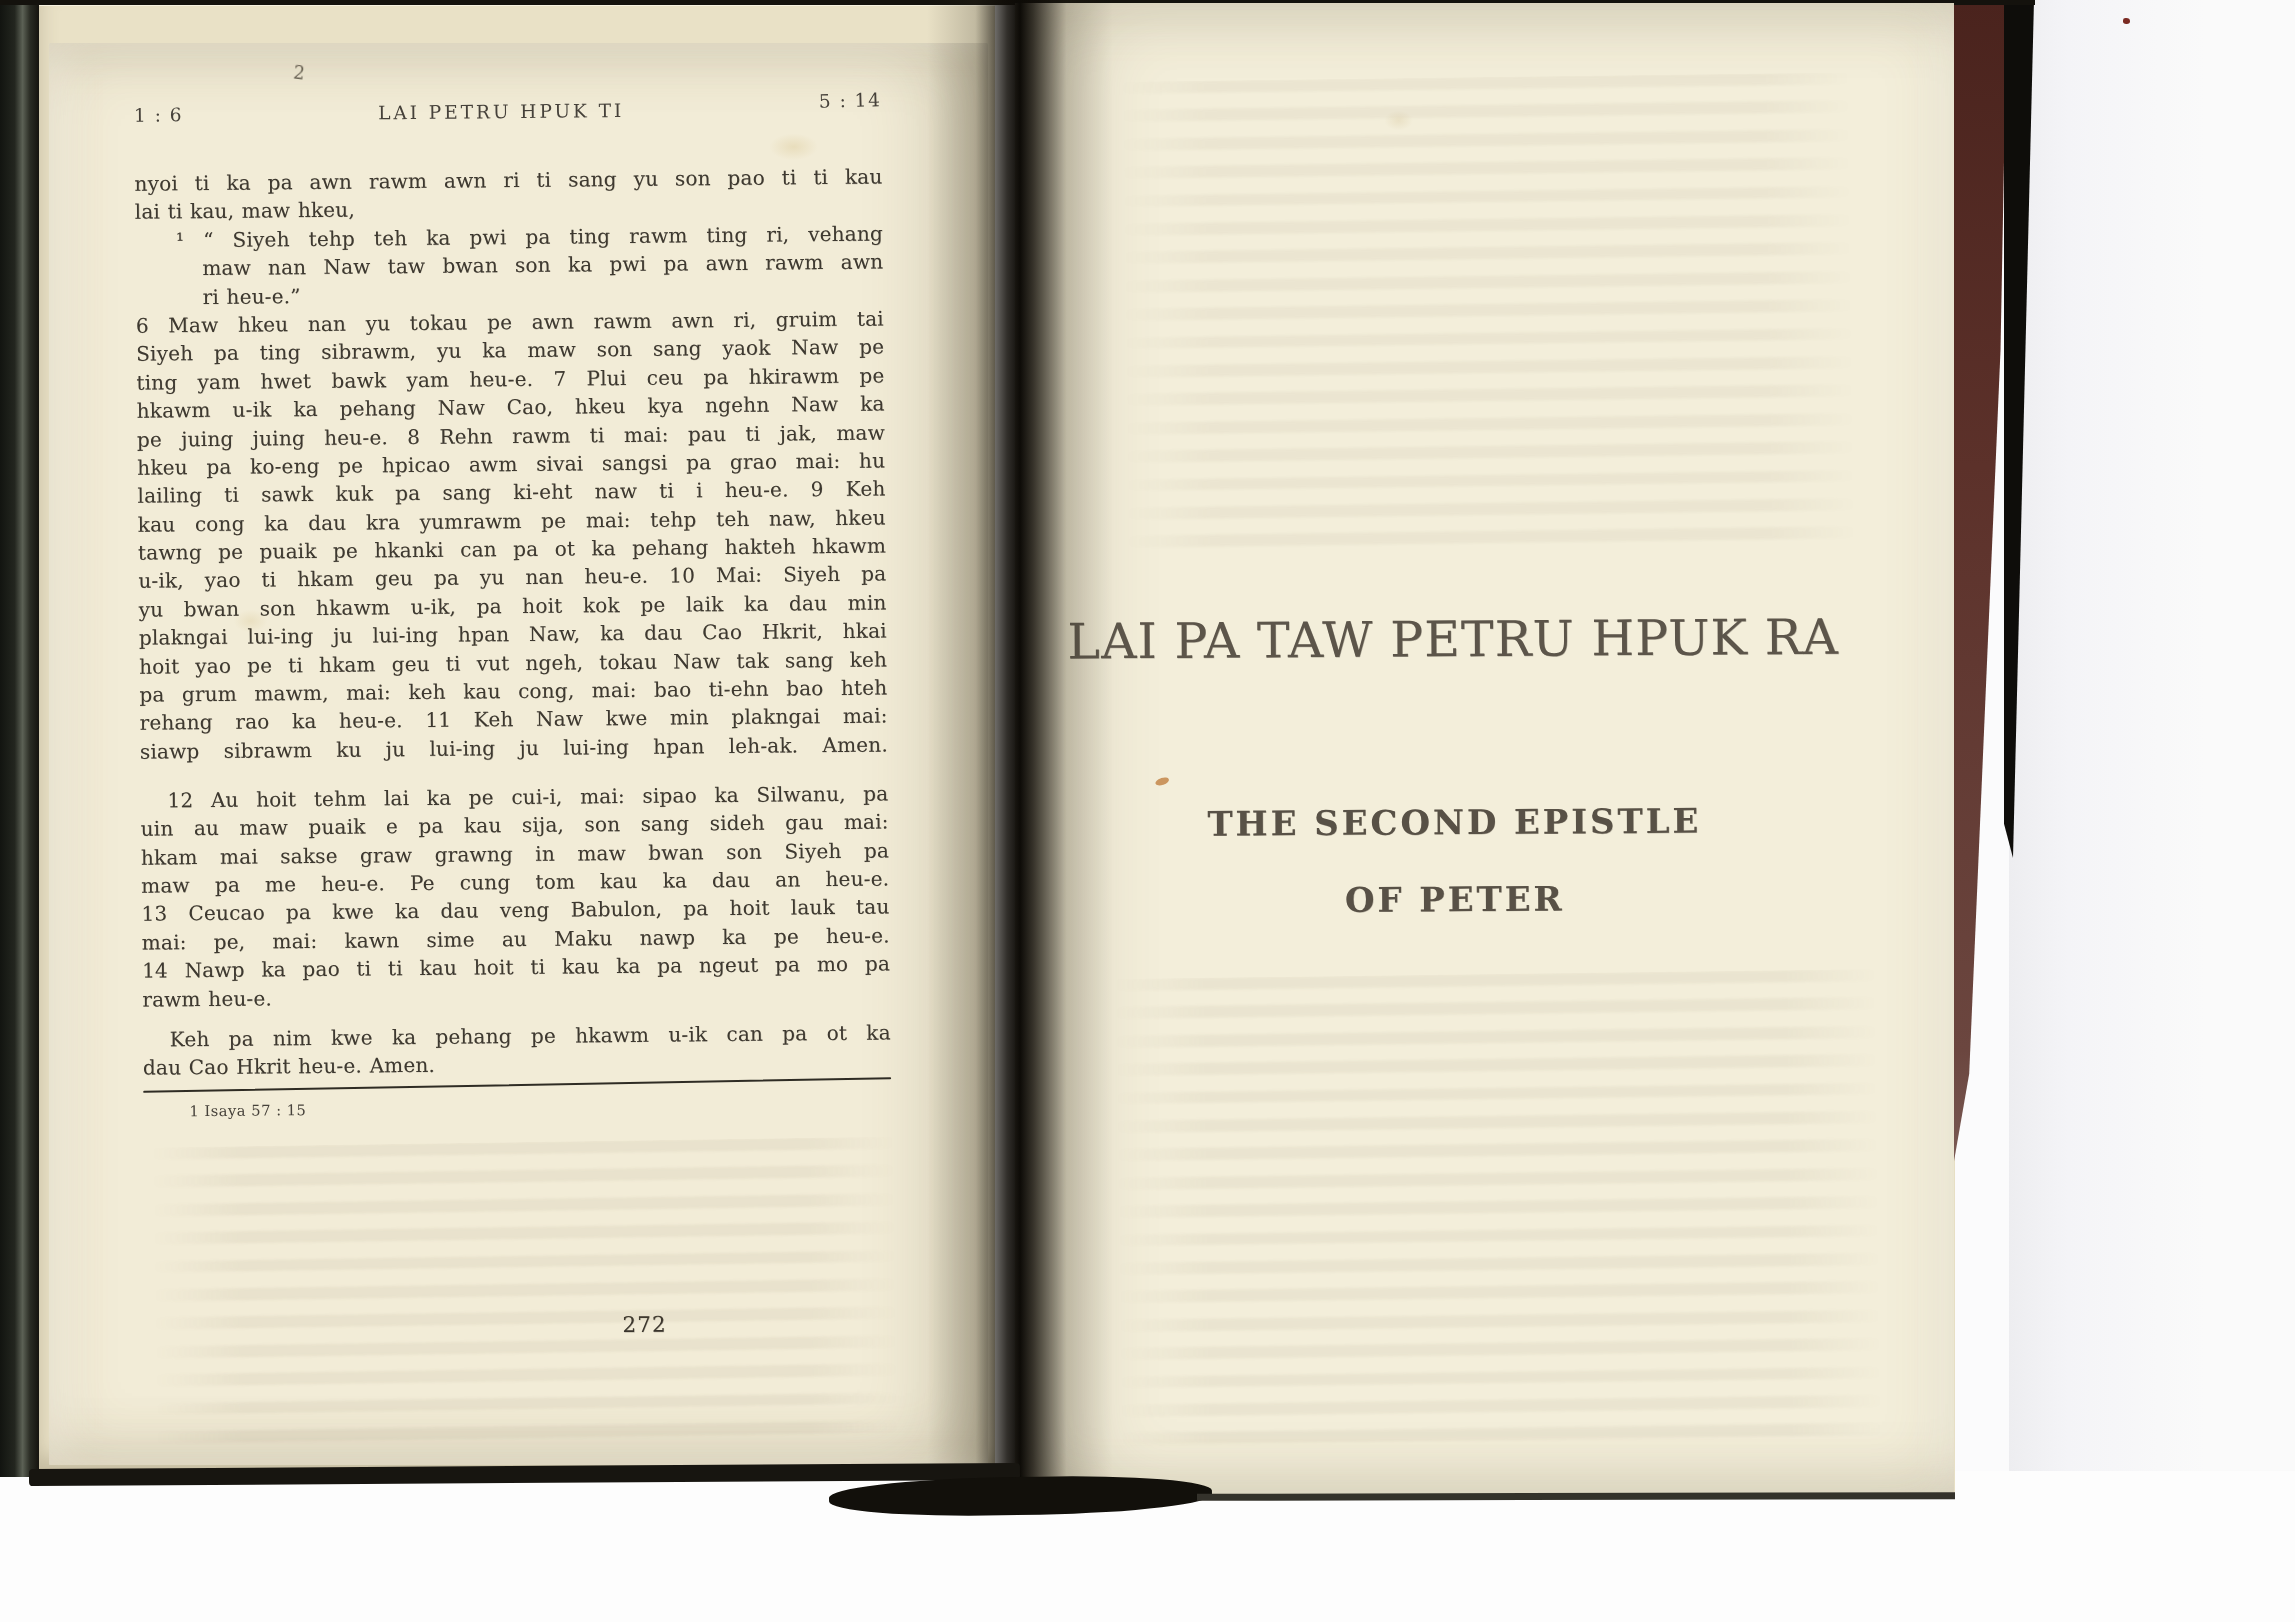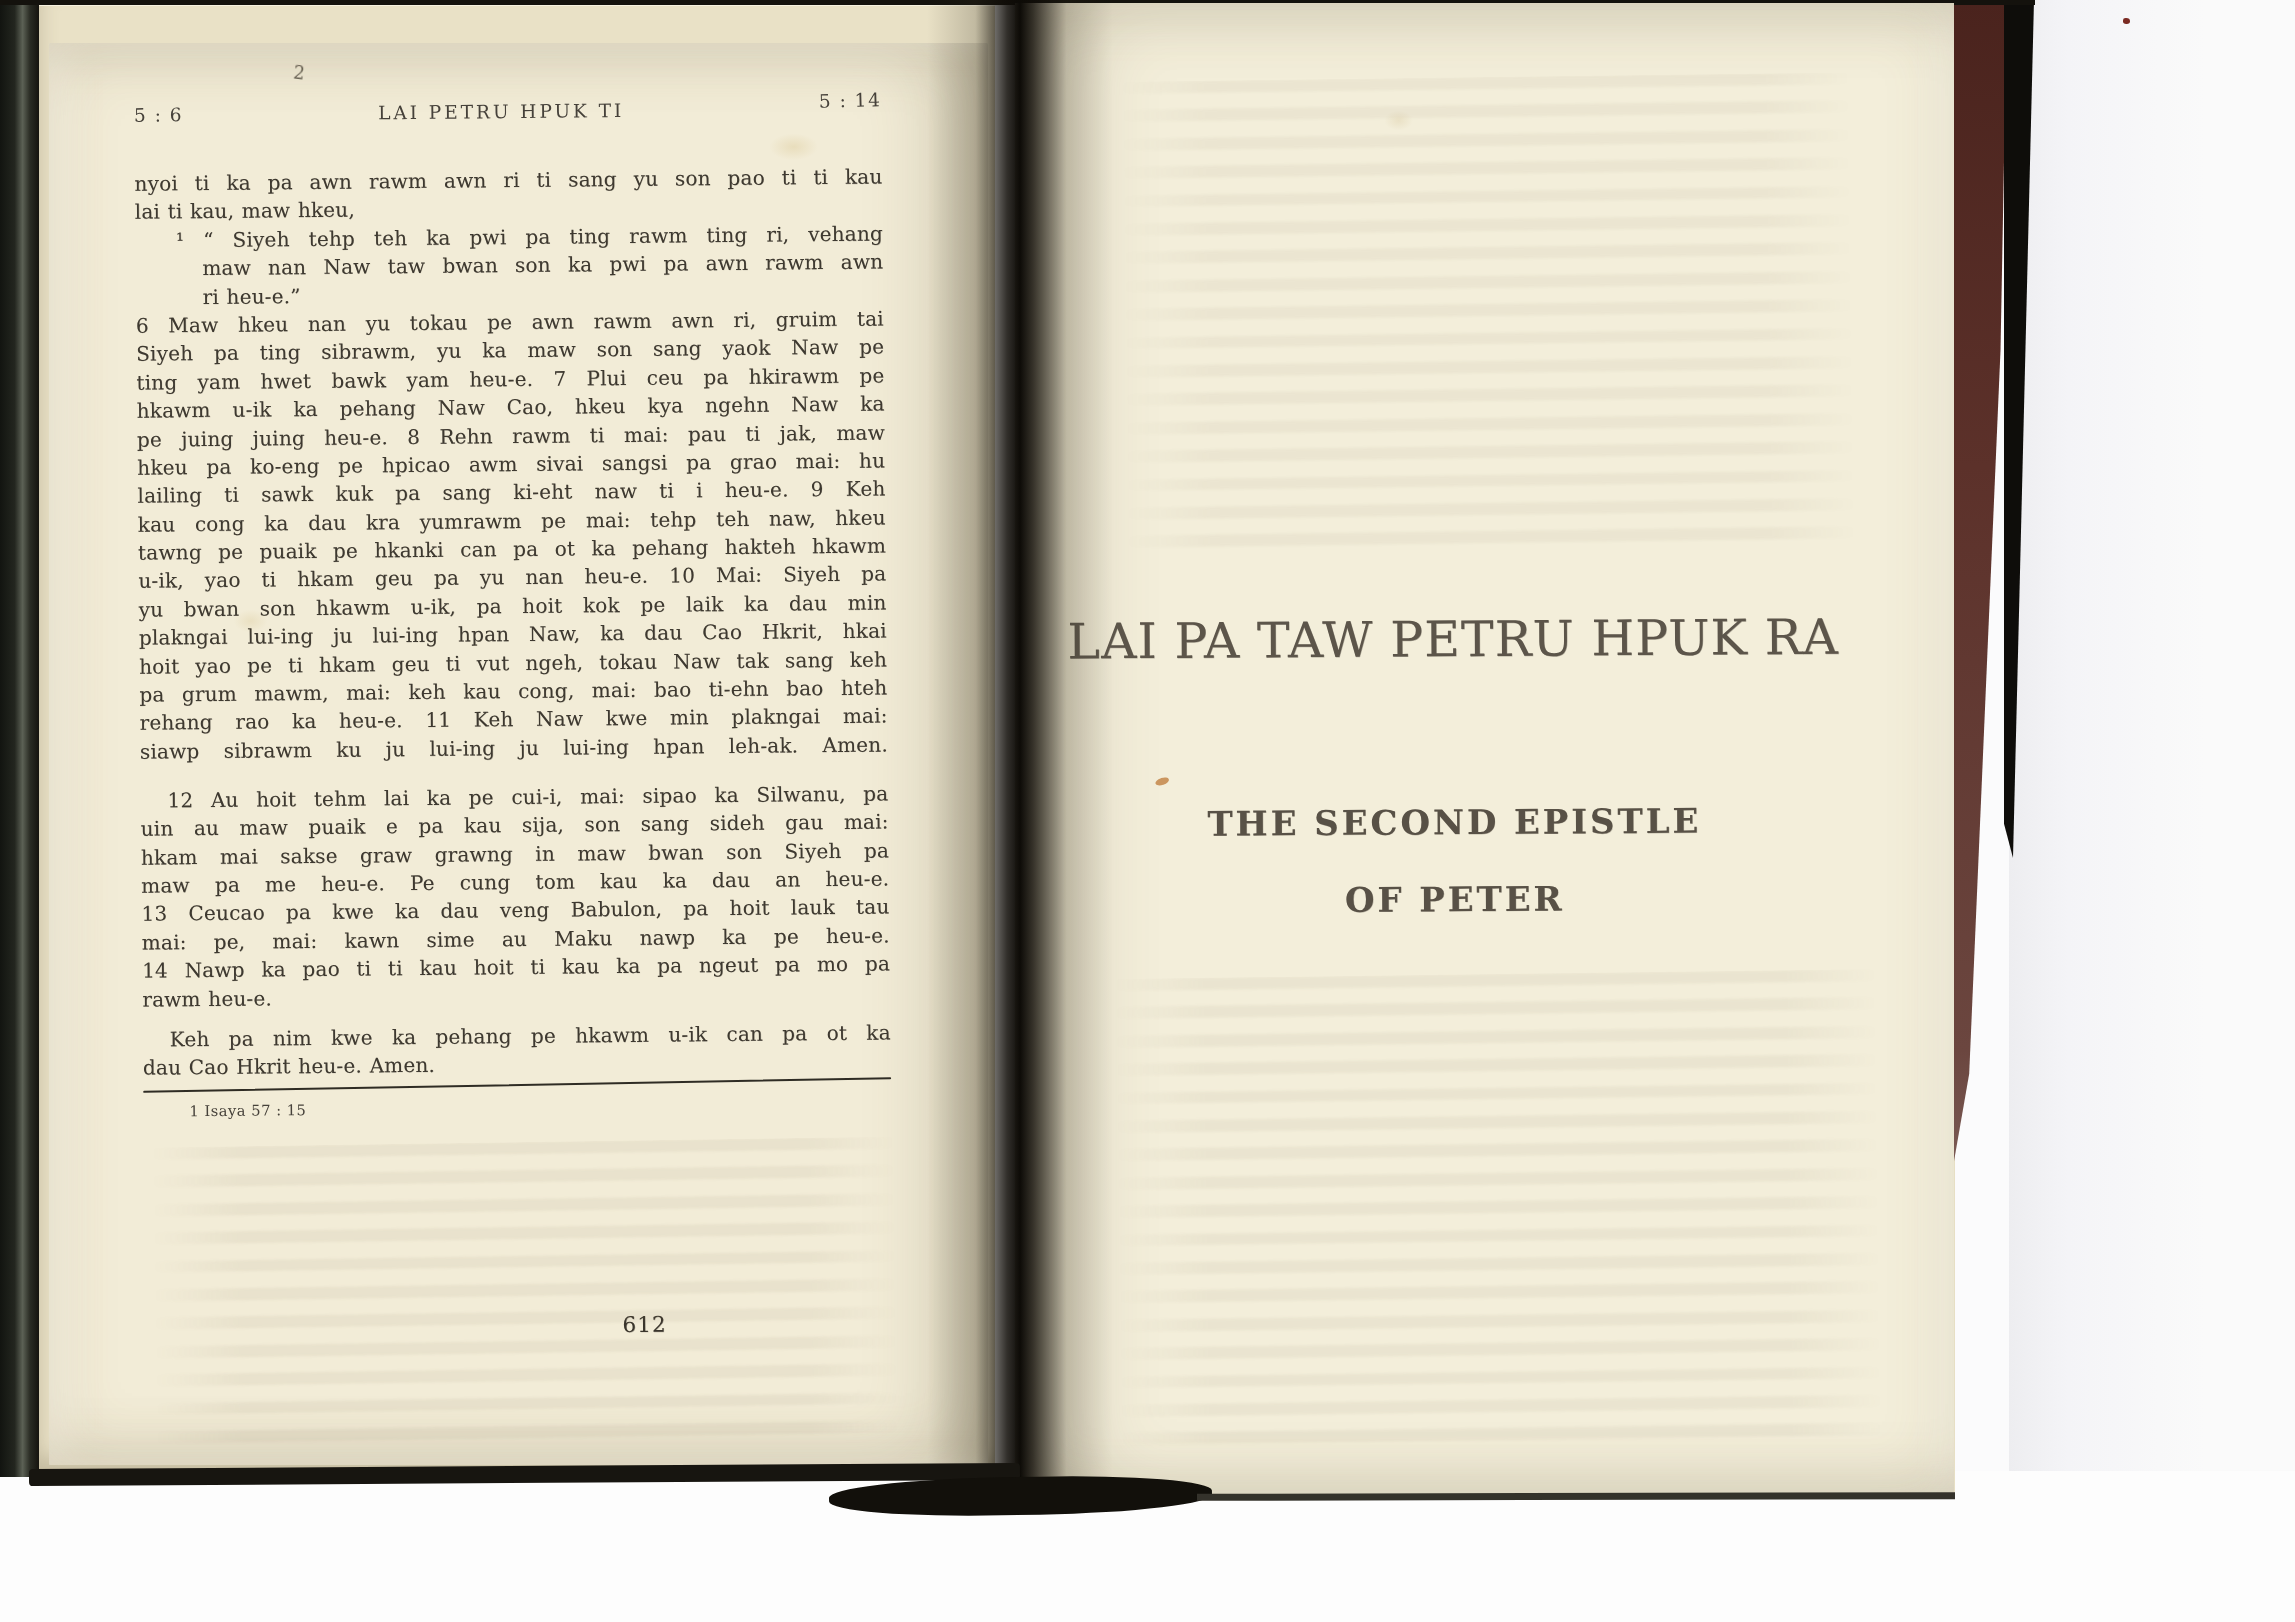--- a/index.html
+++ b/index.html
@@ -80,21 +80,21 @@
   <div class="page-stack-left"></div>
   <div class="fore-edge-right"></div>
   <div class="cover-maroon"></div>
   <div class="cover-black"></div>
   <div class="top-strip"></div>
 
   <div class="page" id="left-page">
     <div class="page-content">
 
       <div class="running-head">
-        <span class="rh-left">5 : 6</span>
+        <span class="rh-left">1 : 6</span>
         <span class="rh-center">LAI PETRU HPUK TI</span>
         <span class="rh-right">5 : 14</span>
       </div>
 
       <div class="stray-mark">2</div>
 
       <div id="body-block">
         <div class="line">nyoi ti ka pa awn rawm awn ri ti sang yu son pao ti ti kau</div>
         <div class="line s">lai ti kau, maw hkeu,</div>
         <div class="line q1">¹ “ Siyeh tehp teh ka pwi pa ting rawm ting ri, vehang</div>
@@ -123,21 +123,21 @@
         <div class="line">13 Ceucao pa kwe ka dau veng Babulon, pa hoit lauk tau</div>
         <div class="line">mai: pe, mai: kawn sime au Maku nawp ka pe heu-e.</div>
         <div class="line">14 Nawp ka pao ti ti kau hoit ti kau ka pa ngeut pa mo pa</div>
         <div class="line s">rawm heu-e.</div>
         <div class="line p gap2">Keh pa nim kwe ka pehang pe hkawm u-ik can pa ot ka</div>
         <div class="line s">dau Cao Hkrit heu-e.  Amen.</div>
       </div>
 
       <div class="footnote-rule"></div>
       <div class="footnote">1 Isaya 57 : 15</div>
-      <div class="folio">612</div>
+      <div class="folio">272</div>
 
       <div class="ghost" style="left:98px;top:1099px;width:746px;height:304px;transform:rotate(-0.3deg);"></div>
       <div class="stain" style="left:726px;top:93px;width:49px;height:26.5px;background:radial-gradient(ellipse,rgba(198,168,92,.22),rgba(198,168,92,0) 70%);"></div>
       <div class="stain" style="left:186px;top:564px;width:34px;height:22.6px;background:radial-gradient(ellipse,rgba(190,160,80,.16),rgba(190,160,80,0) 70%);"></div>
     </div>
   </div>
 
   <div class="page" id="right-page">
     <div class="page-content">
 

